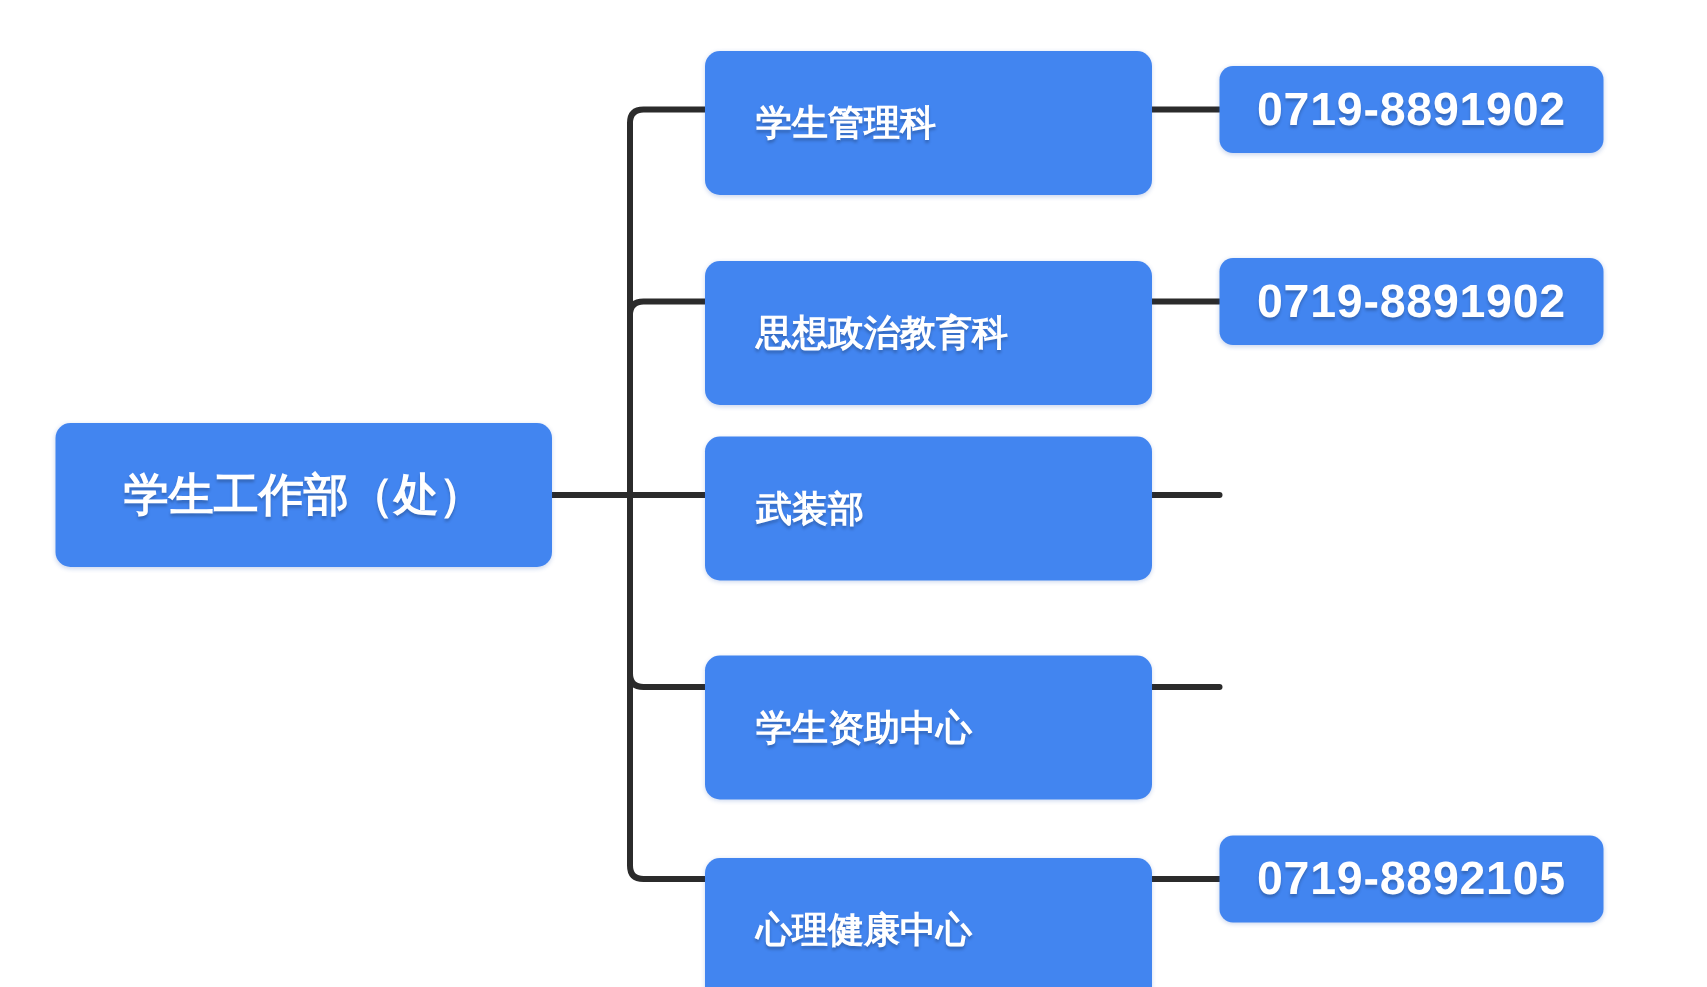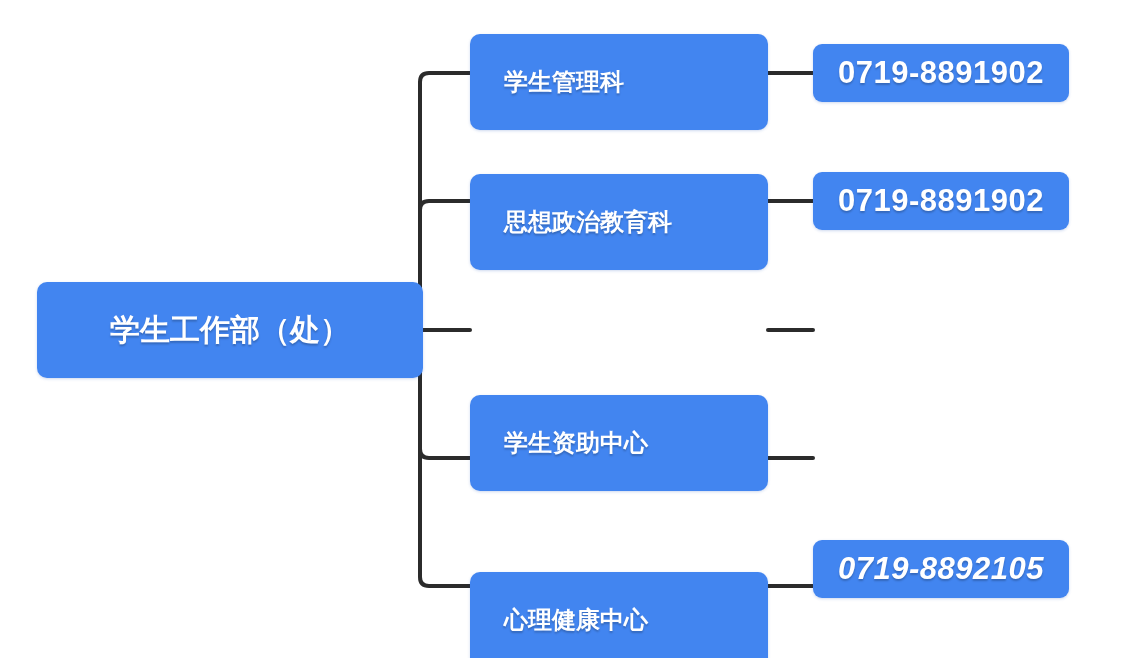--- a/index.html
+++ b/index.html
@@ -34,43 +34,43 @@
     display: flex;
     align-items: center;
     border-radius: 10px;
     box-sizing: border-box;
     text-shadow: 0 2px 2px rgba(0,0,0,0.22);
     box-shadow: 0 1px 3px rgba(30,80,180,0.22);
     white-space: nowrap;
   }
   .root {
     left: 37px; top: 282px;
-    width: 386px; height: 96px;
+    width: 331px; height: 96px;
     justify-content: center;
     font-size: 30px;
   }
   .dept {
     left: 470px;
     width: 298px; height: 96px;
     padding-left: 34px;
     font-size: 24px;
   }
   .phone {
     left: 813px;
     width: 256px; height: 58px;
     justify-content: center;
     font-size: 31px;
     letter-spacing: 0.5px;
     border-radius: 9px;
   }
   .r1 { top: 34px; }  .p1 { top: 44px; }
   .r2 { top: 174px; } .p2 { top: 172px; }
   .r3 { top: 291px; } .p3 { top: 301px; }
-  .r4 { top: 395px; } .p4 { top: 429px; }
-  .r5 { top: 572px; } .p5 { top: 540px; font-style: italic; }
+  .r4 { top: 437px; } .p4 { top: 429px; }
+  .r5 { top: 572px; } .p5 { top: 557px; }
 </style>
 </head>
 <body>
 
 <div class="canvas">
 
   <svg class="connectors" viewBox="0 0 1138 658" aria-hidden="true">
 
     <path d="M 368 330 H 470"></path>
 
@@ -88,19 +88,20 @@
   </svg>
 
   <div class="node root">学生工作部（处）</div>
 
   <div class="node dept r1">学生管理科</div>
   <div class="node phone p1">0719-8891902</div>
 
   <div class="node dept r2">思想政治教育科</div>
   <div class="node phone p2">0719-8891902</div>
 
+  <div class="node dept r3">武装部</div>
 
   <div class="node dept r4">学生资助中心</div>
 
   <div class="node dept r5">心理健康中心</div>
   <div class="node phone p5">0719-8892105</div>
 
 </div>
 
 </body></html>

